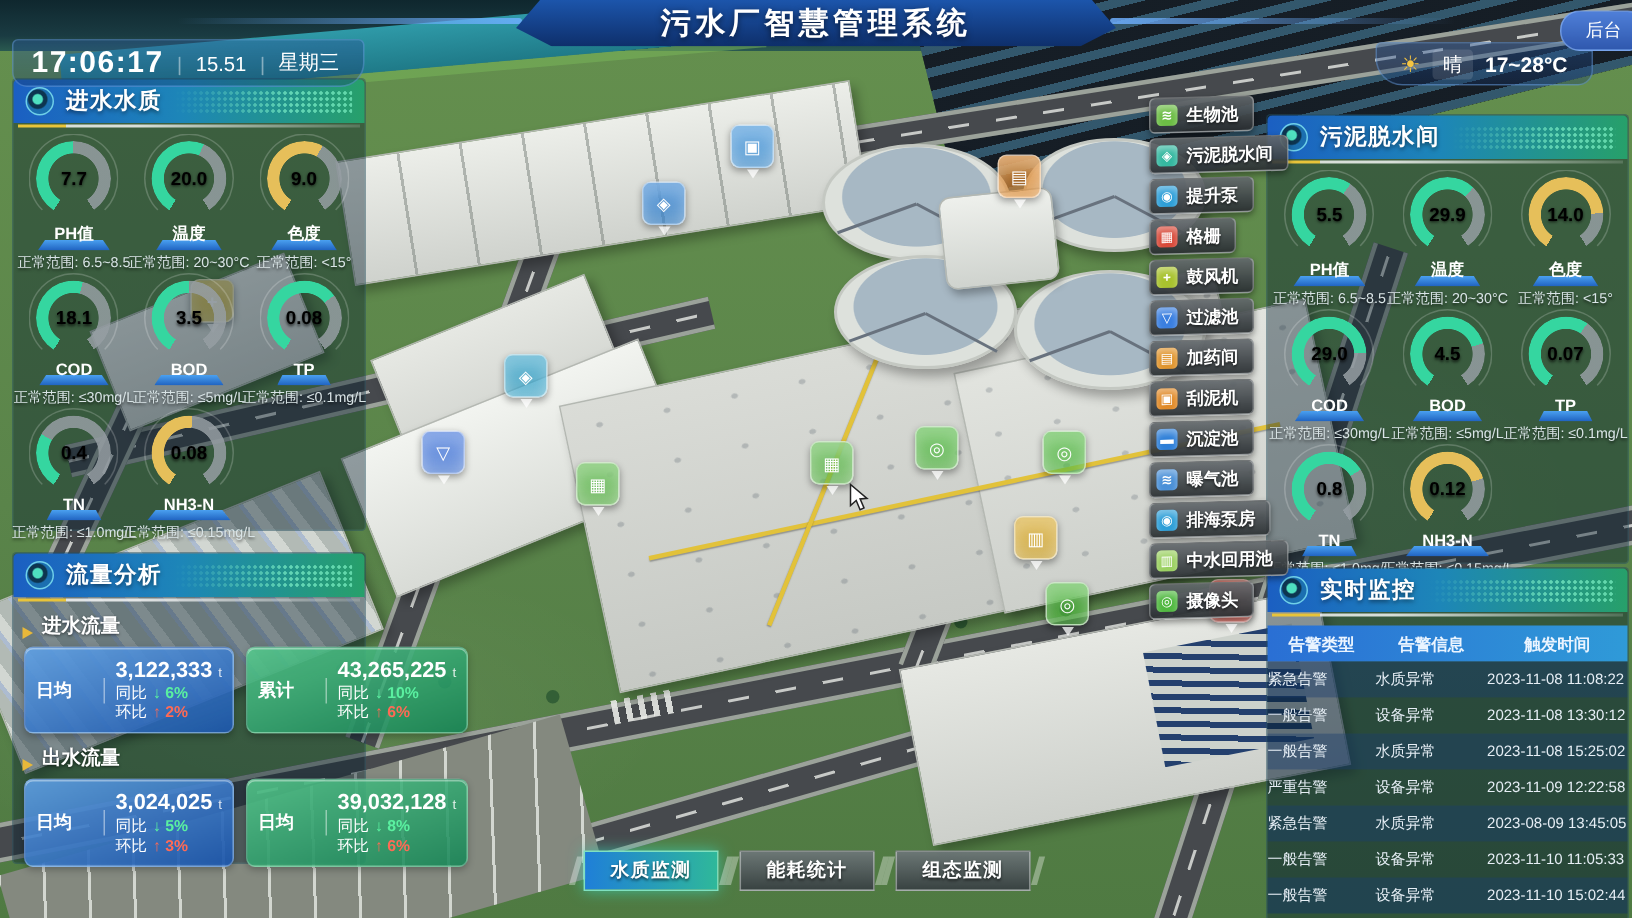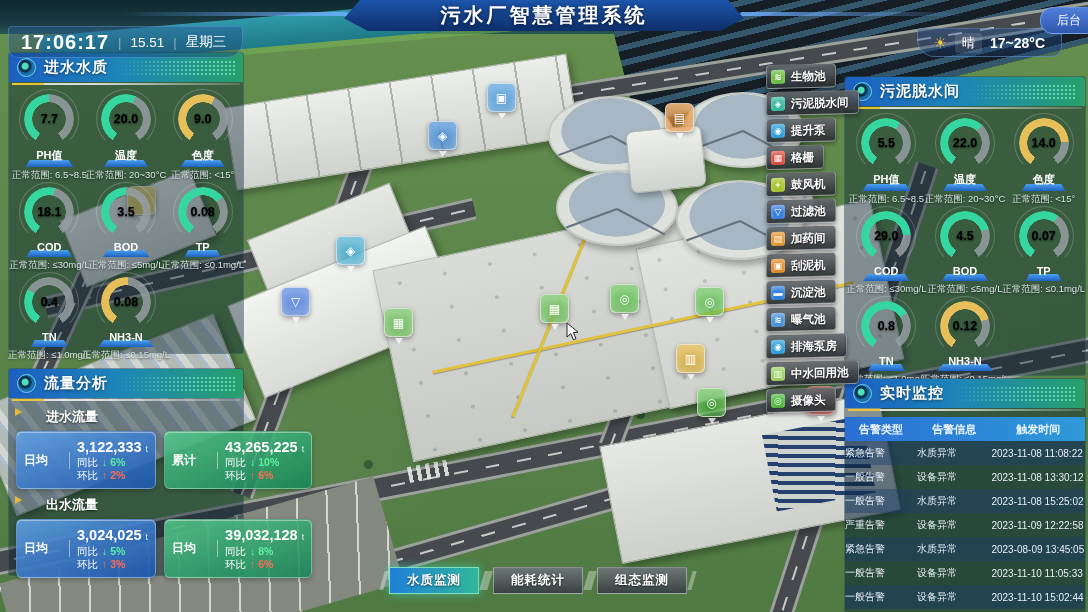--- a/index.html
+++ b/index.html
@@ -121,21 +121,21 @@
   .ring-wrap::before{content:"";position:absolute;inset:-5px;border-radius:50%;border:1px solid rgba(255,255,255,.20);border-bottom-color:transparent}
   .ring{position:absolute;inset:0;border-radius:50%;
     -webkit-mask:radial-gradient(closest-side,transparent 66%,#000 68%);mask:radial-gradient(closest-side,transparent 66%,#000 68%)}
   .g-value{position:absolute;inset:0;display:flex;align-items:center;justify-content:center;
     font-size:12.5px;font-weight:bold;color:#000000;text-shadow:0 1px 2px rgba(0,0,0,.7)}
   .g-label{position:relative;margin-top:4px;font-size:11px;font-weight:bold;color:#fff;padding:0 6px;z-index:1;white-space:nowrap}
   .g-label::after{content:"";position:absolute;left:-5px;right:-5px;bottom:-4px;height:7px;z-index:-1;
     background:linear-gradient(180deg,#4aa0f0,#1f62c0);clip-path:polygon(10% 0,90% 0,100% 100%,0 100%)}
   .g-range{margin-top:6px;font-size:9.5px;color:#d9e4e6;white-space:nowrap;text-shadow:0 1px 2px rgba(0,0,0,.6)}
   
-  .sec-title{display:flex;align-items:flex-start;gap:24px;font-size:13px;font-weight:bold;color:#fff;margin:7px 6px 5px;text-shadow:0 1px 2px rgba(0,0,0,.6)}
+  .sec-title{display:flex;align-items:flex-end;gap:6px;font-size:13px;font-weight:bold;color:#fff;margin:7px 6px 5px;text-shadow:0 1px 2px rgba(0,0,0,.6)}
   .sec-arrow{width:0;height:0;border-left:7px solid #e8b83a;border-top:4px solid transparent;border-bottom:4px solid transparent}
   .cards-row{display:flex;gap:8px;padding:0 7px}
   .fcard{flex:1;border-radius:6px;padding:6px 7px;display:flex;gap:7px;align-items:center;
     box-shadow:inset 0 1px 0 rgba(255,255,255,.4),0 2px 5px rgba(0,0,0,.25);border:1px solid rgba(255,255,255,.25)}
   .fcard.blue{background:linear-gradient(160deg,rgba(96,162,232,.88),rgba(26,86,176,.88))}
   .fcard.green{background:linear-gradient(160deg,rgba(84,200,140,.88),rgba(22,132,86,.88))}
   .fc-label{font-size:12px;font-weight:bold;color:#fff;border-right:1px solid rgba(255,255,255,.45);padding-right:21px;white-space:nowrap}
   .fc-vals{display:flex;flex-direction:column;line-height:1.25;min-width:0}
   .fc-value{font-size:14.5px;font-weight:bold;color:#fff;white-space:nowrap}
   .fc-unit{font-size:9px;font-weight:normal;color:rgba(255,255,255,.85)}
@@ -436,21 +436,21 @@
     <div class="ring-wrap">
       <div class="ring" style="background: conic-gradient(from 212deg, rgb(53, 214, 160) 0deg, rgb(53, 214, 160) 182.9deg, rgba(150, 158, 163, 0.85) 182.9deg, rgba(150, 158, 163, 0.85) 295deg, transparent 295deg, transparent 360deg);"></div>
       <div class="g-value">5.5</div>
     </div>
     <div class="g-label">PH值</div>
     <div class="g-range">正常范围: 6.5~8.5</div>
   </div>
       <div class="gauge">
     <div class="ring-wrap">
       <div class="ring" style="background: conic-gradient(from 212deg, rgb(53, 214, 160) 0deg, rgb(53, 214, 160) 191.8deg, rgba(150, 158, 163, 0.85) 191.8deg, rgba(150, 158, 163, 0.85) 295deg, transparent 295deg, transparent 360deg);"></div>
-      <div class="g-value">22.0</div>
+      <div class="g-value">29.9</div>
     </div>
     <div class="g-label">温度</div>
     <div class="g-range">正常范围: 20~30°C</div>
   </div>
       <div class="gauge">
     <div class="ring-wrap">
       <div class="ring" style="background: conic-gradient(from 212deg, rgb(230, 191, 90) 0deg, rgb(230, 191, 90) 236deg, rgba(150, 158, 163, 0.85) 236deg, rgba(150, 158, 163, 0.85) 295deg, transparent 295deg, transparent 360deg);"></div>
       <div class="g-value">14.0</div>
     </div>
     <div class="g-label">色度</div>

